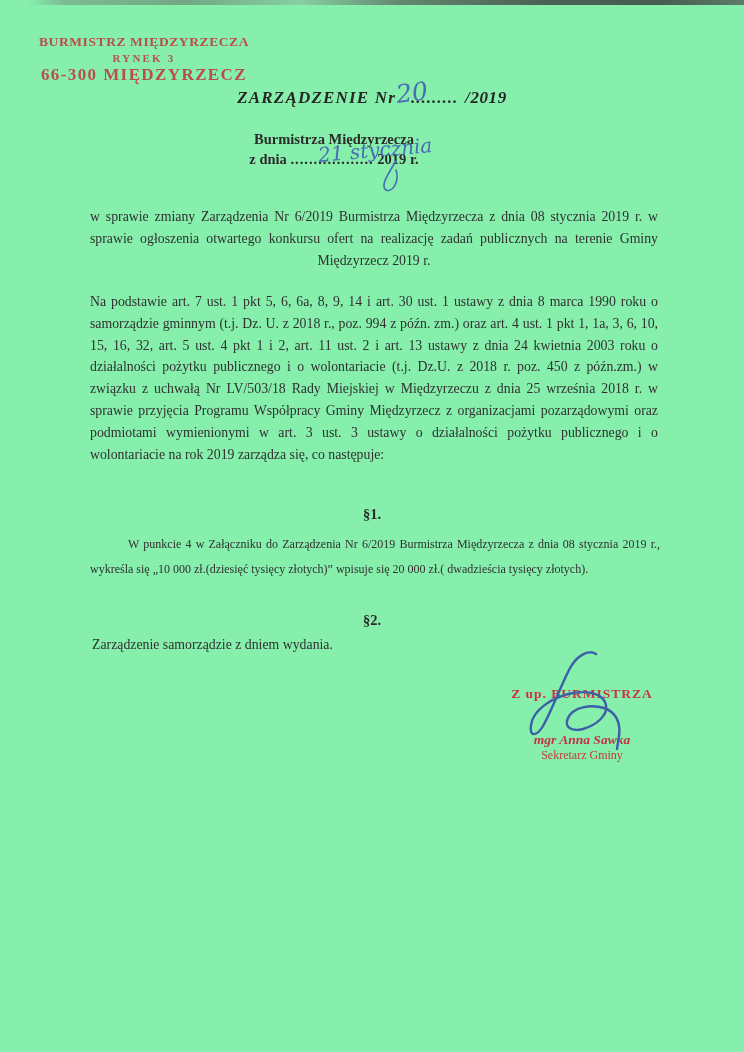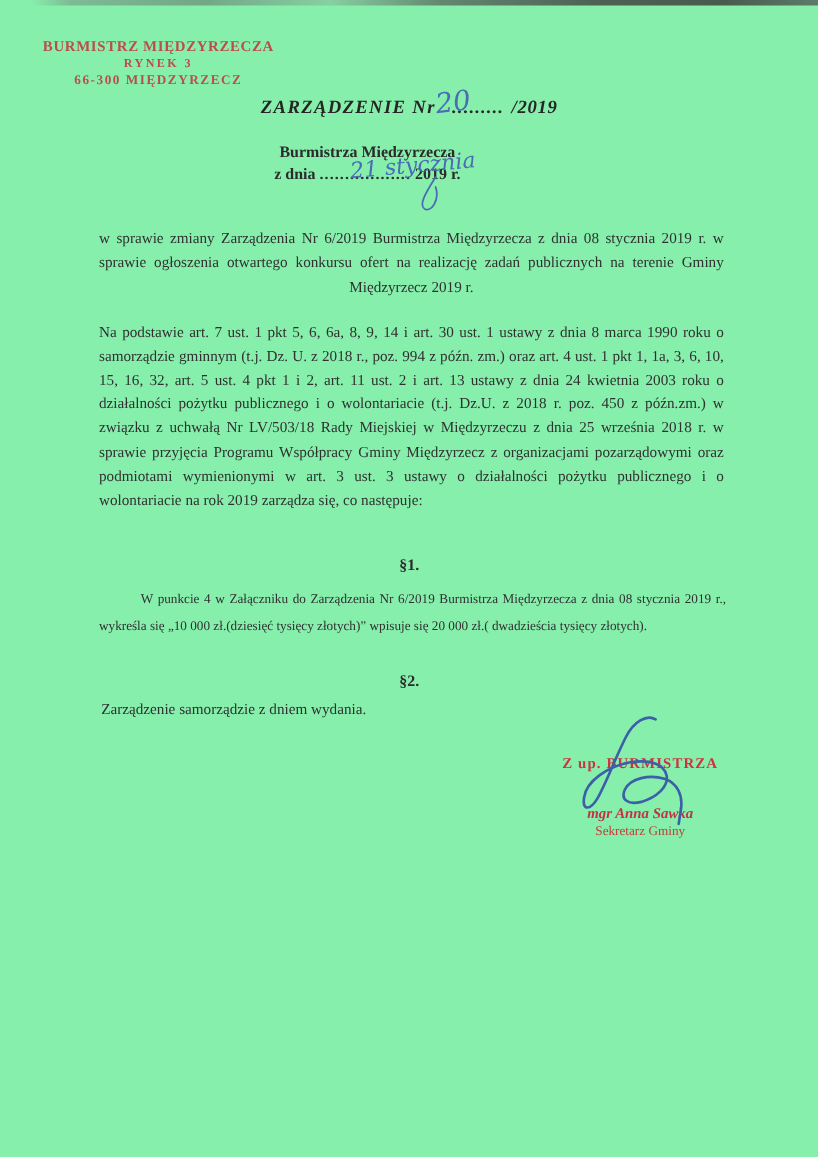--- a/index.html
+++ b/index.html
@@ -24,21 +24,21 @@
   }
 
   
   .sender-stamp {
     position: absolute; left: 38px; top: 34px; width: 212px;
     text-align: center; color: #bf4043; opacity: .92;
     font-family: "Liberation Serif", serif; font-weight: bold;
   }
   .stamp-l1 { font-size: 13.5px; letter-spacing: .6px; }
   .stamp-l2 { font-size: 11px; letter-spacing: 2.2px; margin-top: 2px; }
-  .stamp-l3 { font-size: 12px; letter-spacing: 1.4px; margin-top: 1px; }
+  .stamp-l3 { font-size: 17px; letter-spacing: 1.4px; margin-top: 1px; }
 
   
   .title-row {
     position: absolute; left: 0; top: 88px; width: 744px;
     text-align: center; font-weight: bold; font-size: 17px;
     letter-spacing: .6px; color: #262626; font-style: italic;
   }
   .title-label { letter-spacing: 1.2px; }
   .title-dots { font-weight: bold; letter-spacing: 1px; margin: 0 2px 0 10px; }
   .hand-number {

